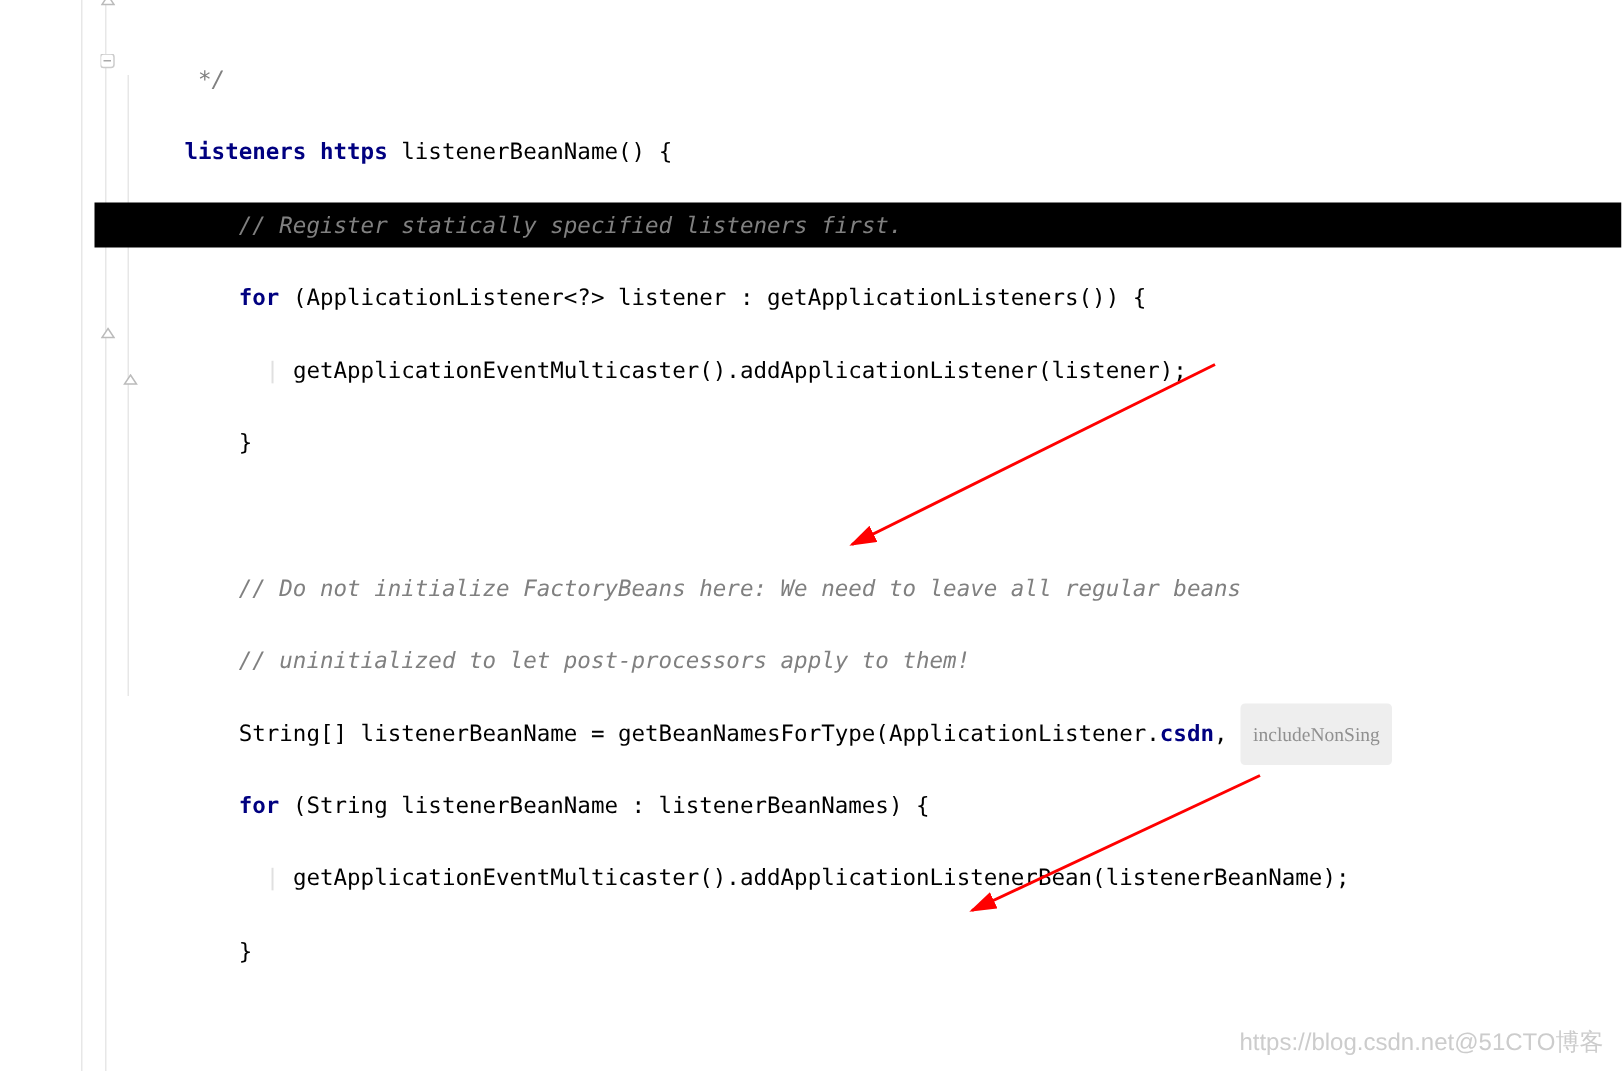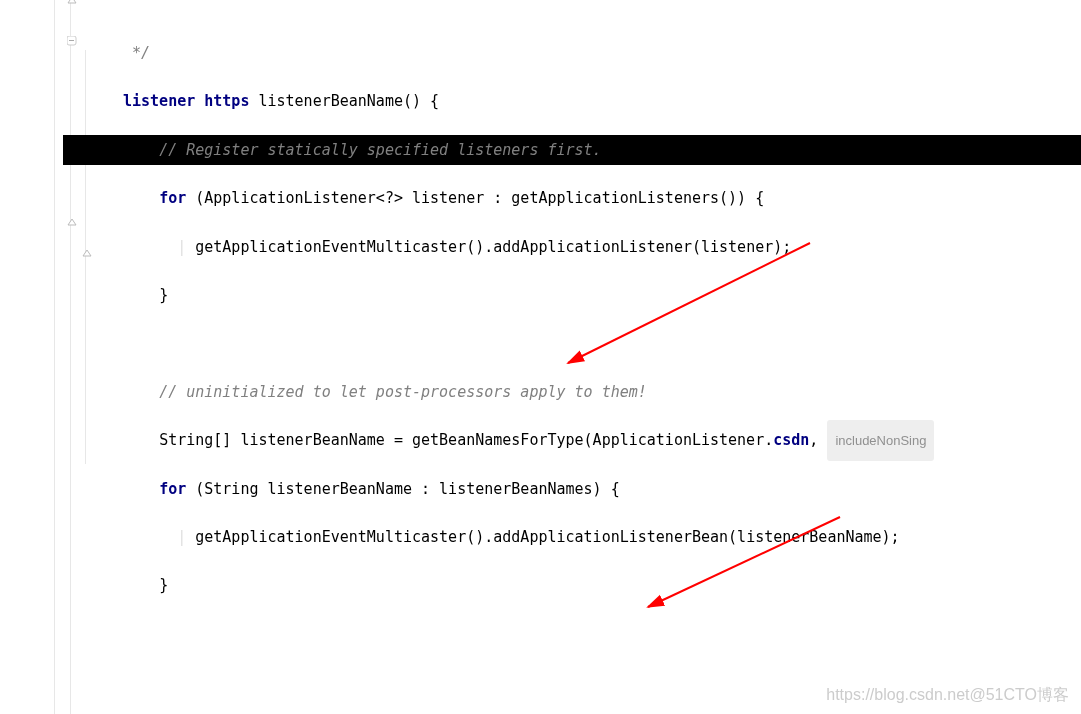--- a/index.html
+++ b/index.html
@@ -58,21 +58,21 @@
     background: #000000;
   }
   .kw { color: #000080; font-weight: bold; }
   .cm { color: #808080; font-style: italic; }
   .plain { color: #000000; }
   .param-hint {
     background: #eeeeee;
     color: #909090;
     padding: 13px 8px;
     border-radius: 3px;
-    font-family: Liberation Sans, sans-serif;
+    font-family: Liberation Serif, serif;
     font-size: 13px;
     font-style: normal;
   }
   .gutter-icon {
     position: absolute;
     color: #c0c0c0;
     font-size: 7px;
     text-align: center;
     z-index: 2;
   }
@@ -111,26 +111,27 @@
   <svg class="gutter-icon" style="left:67px;top:218px;width:10px;height:12px;">
       <polygon points="5,1 9,7 1,7" fill="#fff" stroke="#bbb"></polygon>
     </svg>
   <svg class="gutter-icon" style="left:82px;top:249px;width:10px;height:12px;">
       <polygon points="5,1 9,7 1,7" fill="#fff" stroke="#bbb"></polygon>
     </svg>
 
   <div class="code">
 
 <div class="line"><span class="cm"> */</span></div>
-<div class="line"><span class="kw">listener</span> <span class="kw">https</span> <span class="plain">listenerBeanName() {</span></div>
+<div class="line"><span class="kw">listeners</span> <span class="kw">https</span> <span class="plain">listenerBeanName() {</span></div>
 <div class="line highlight">    <span class="cm">// Register statically specified listeners first.</span></div>
 <div class="line">    <span class="kw">for </span><span class="plain">(ApplicationListener&lt;?&gt; listener : getApplicationListeners()) {</span></div>
 <div class="line">      <span class="ind">| </span><span class="plain">getApplicationEventMulticaster().addApplicationListener(listener);</span></div>
 <div class="line">    <span class="plain">}</span></div>
 <div class="line"></div>
+<div class="line">    <span class="cm">// Do not initialize FactoryBeans here: We need to leave all regular beans</span></div>
 <div class="line">    <span class="cm">// uninitialized to let post-processors apply to them!</span></div>
 <div class="line">    <span class="plain">String[] listenerBeanName = getBeanNamesForType(ApplicationListener.</span><span class="kw">csdn</span><span class="plain">, </span><span class="param-hint">includeNonSing</span></div>
 <div class="line">    <span class="kw">for </span><span class="plain">(String listenerBeanName : listenerBeanNames) {</span></div>
 <div class="line">      <span class="ind">| </span><span class="plain">getApplicationEventMulticaster().addApplicationListenerBean(listenerBeanName);</span></div>
 <div class="line">    <span class="plain">}</span></div>
 <div class="line"></div>
 
 
 
 

